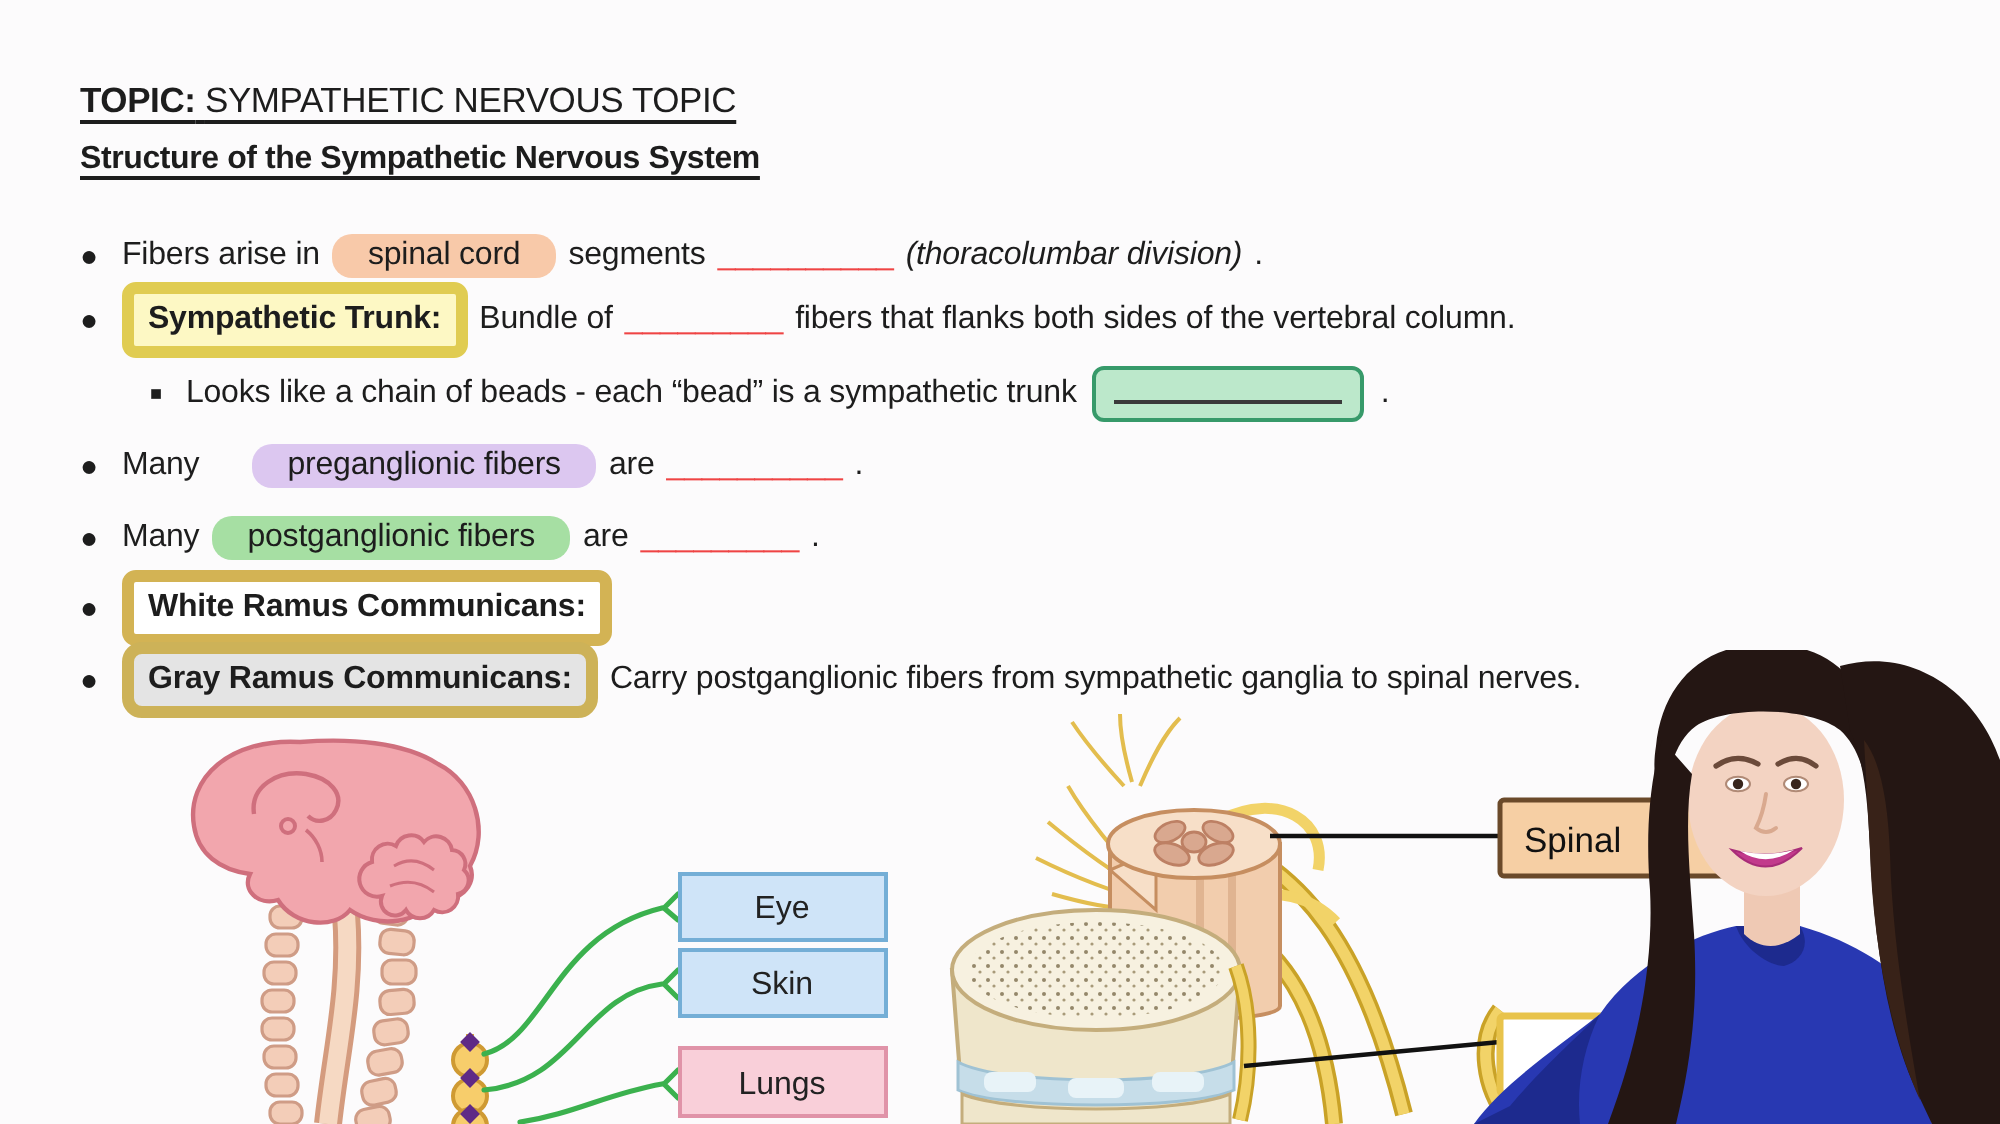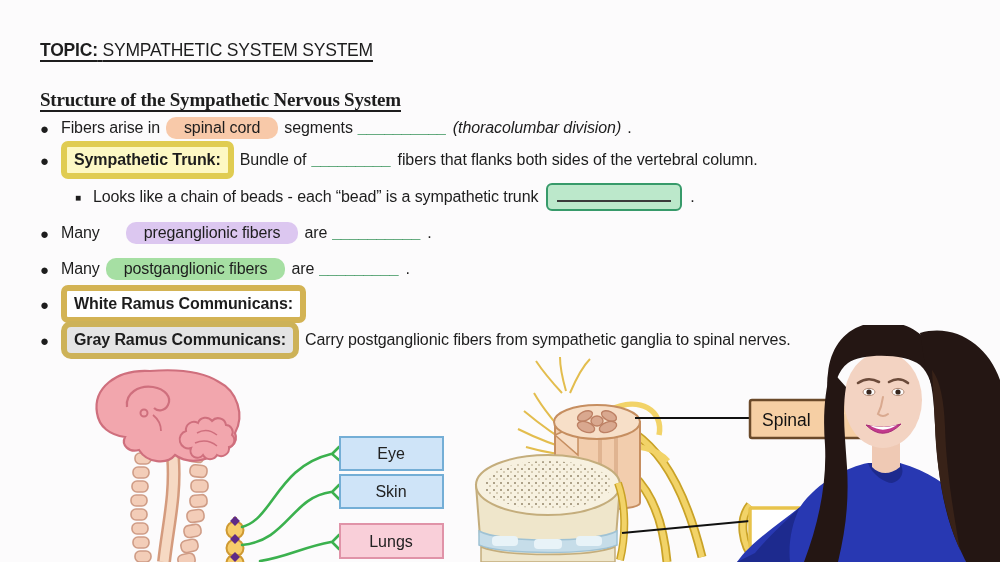--- a/index.html
+++ b/index.html
@@ -11,25 +11,24 @@
   }
   
   .title-line{
     position:absolute; left:40px; top:40px;
     font-size:17.5px; letter-spacing:-0.2px;
     text-decoration:underline; text-underline-offset:4px; text-decoration-thickness:1.5px;
     white-space:nowrap;
   }
   .title-line .lead{font-weight:bold;}
   .subtitle{
-    position:absolute; left:40px; top:89px;
-    font-size:19px; font-weight:bold; letter-spacing:-0.2px;
+    position:absolute; left:40px; top:71px;
+    font-size:16px; font-weight:bold; letter-spacing:-0.2px;
     text-decoration:underline; text-underline-offset:4px; text-decoration-thickness:1.5px;
     white-space:nowrap;
-    font-family:Liberation Serif, serif;
   }
   .row{
     position:absolute; left:40px;
     font-size:16px; letter-spacing:-0.1px; white-space:nowrap;
     display:flex; align-items:center; gap:6px; height:30px;
   }
   .row .dot{font-size:15px; margin-right:6px;}
   .row.sub{left:75px;}
   .row.sub .sqdot{font-size:10px; margin-right:6px;}
   .hl{padding:2px 18px; border-radius:10px;}
@@ -45,36 +44,36 @@
   .term-box.gray{background:#e4e4e4; border-color:#cdb258;border-radius:10px;}
   .blank-box{
     display:inline-block; width:132px; height:24px;
     background:#bce8cb; border:2px solid #379a6a; border-radius:6px;
     vertical-align:middle; margin:0 2px;
   }
   .blank-box::after{
     content:""; display:block; margin:15px 9px 0 9px;
     border-bottom:2px solid #3a3a3a;
   }
-  .blank{color:#15803d;font-style:italic;}
+  .blank{color:#ef4444;}
   .ital{font-style:italic;}
   
   .svg-abs{position:absolute;}
   #left-diagram{left:55px; top:355px;}
   #right-diagram{left:450px; top:355px;}
   #presenter{left:730px; top:325px;}
 </style>
 </head>
 <body>
 
 <div class="stage">
 
   <div class="title-line">
     <span class="lead">TOPIC:</span>
-    <span>SYMPATHETIC SYSTEM SYSTEM</span>
+    <span>SYMPATHETIC NERVOUS TOPIC</span>
   </div>
 
   <div class="subtitle">Structure of the Sympathetic Nervous System</div>
 
   <div class="row" style="top:113px;">
     <span class="dot">●</span>
     <span>Fibers arise in</span>
     <span class="hl hl-salmon">spinal cord</span>
     <span>segments</span>
     <span class="blank">__________</span>

